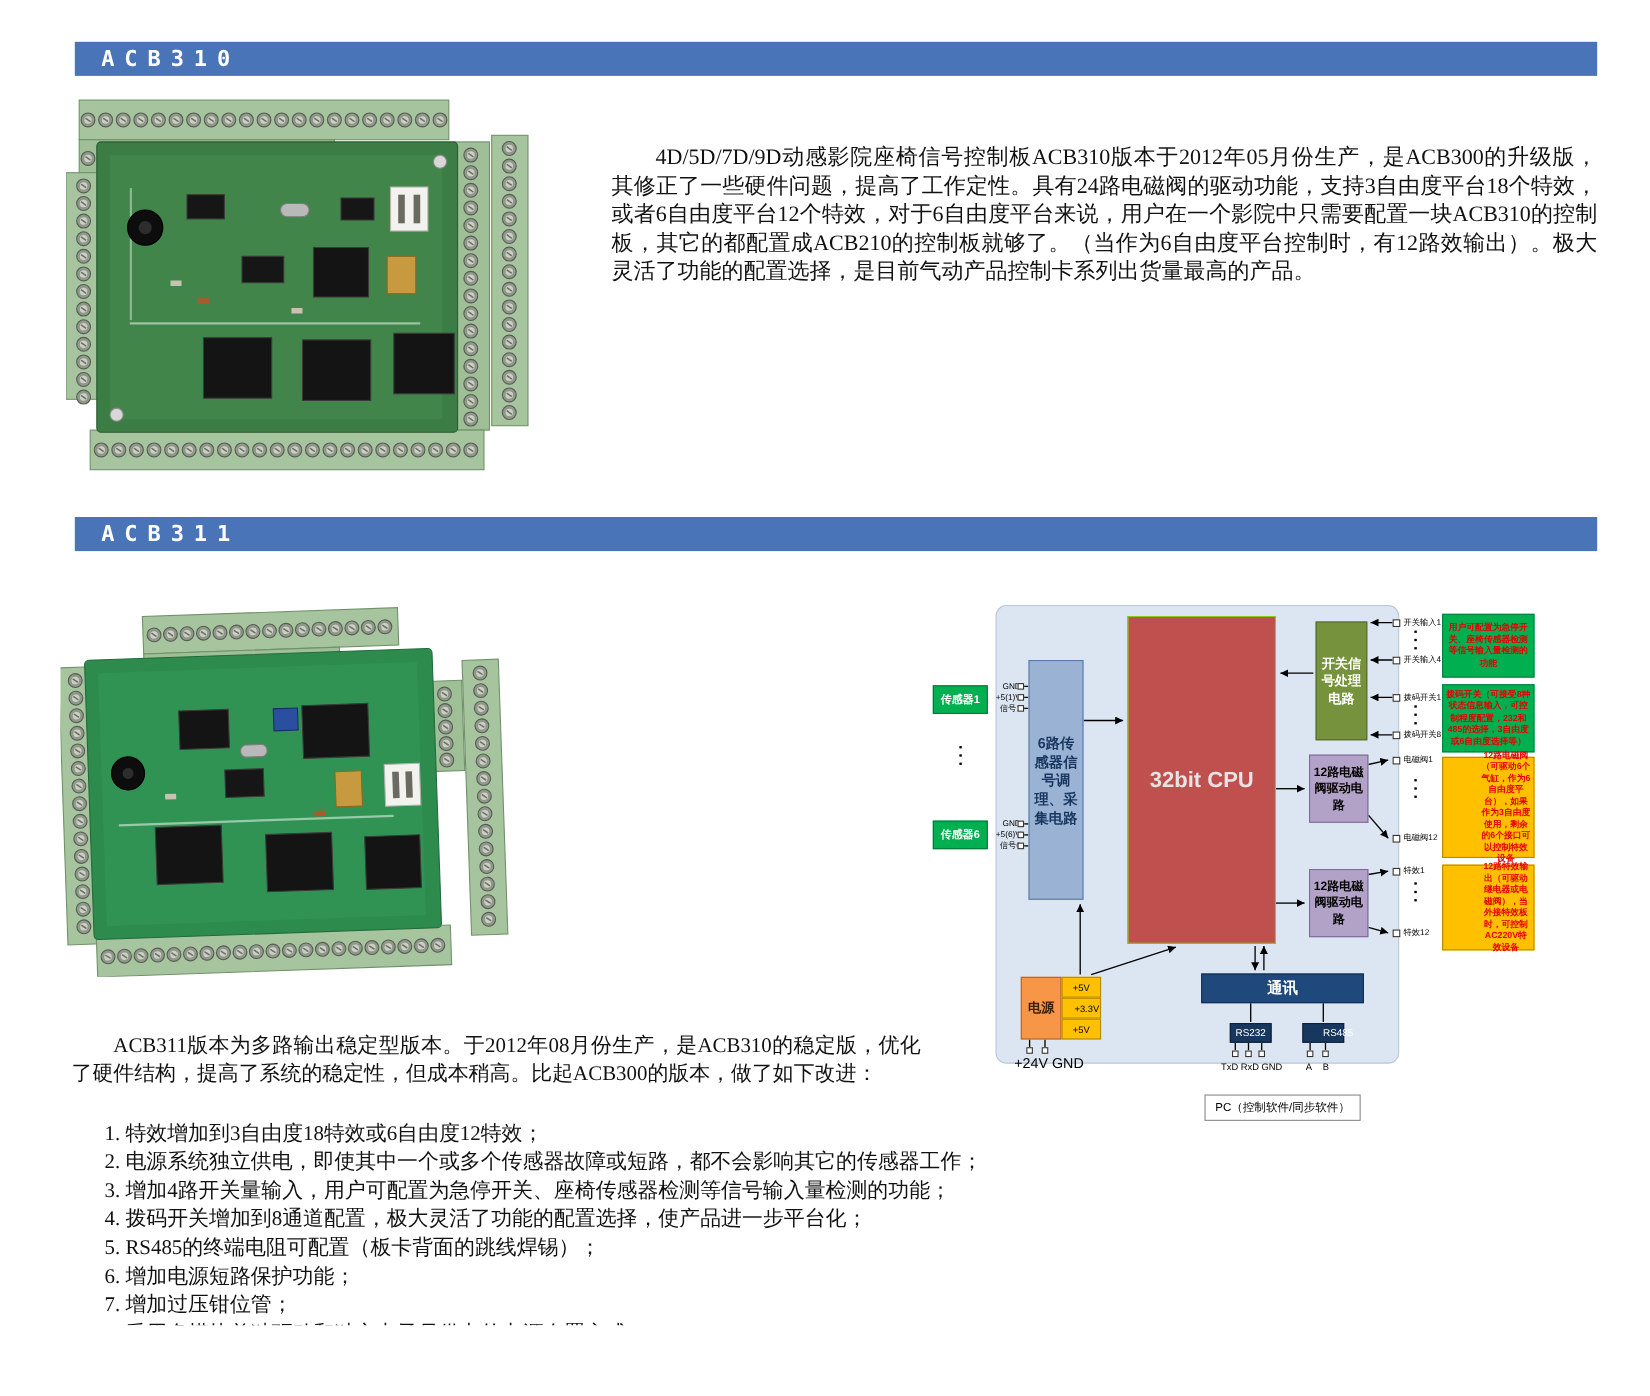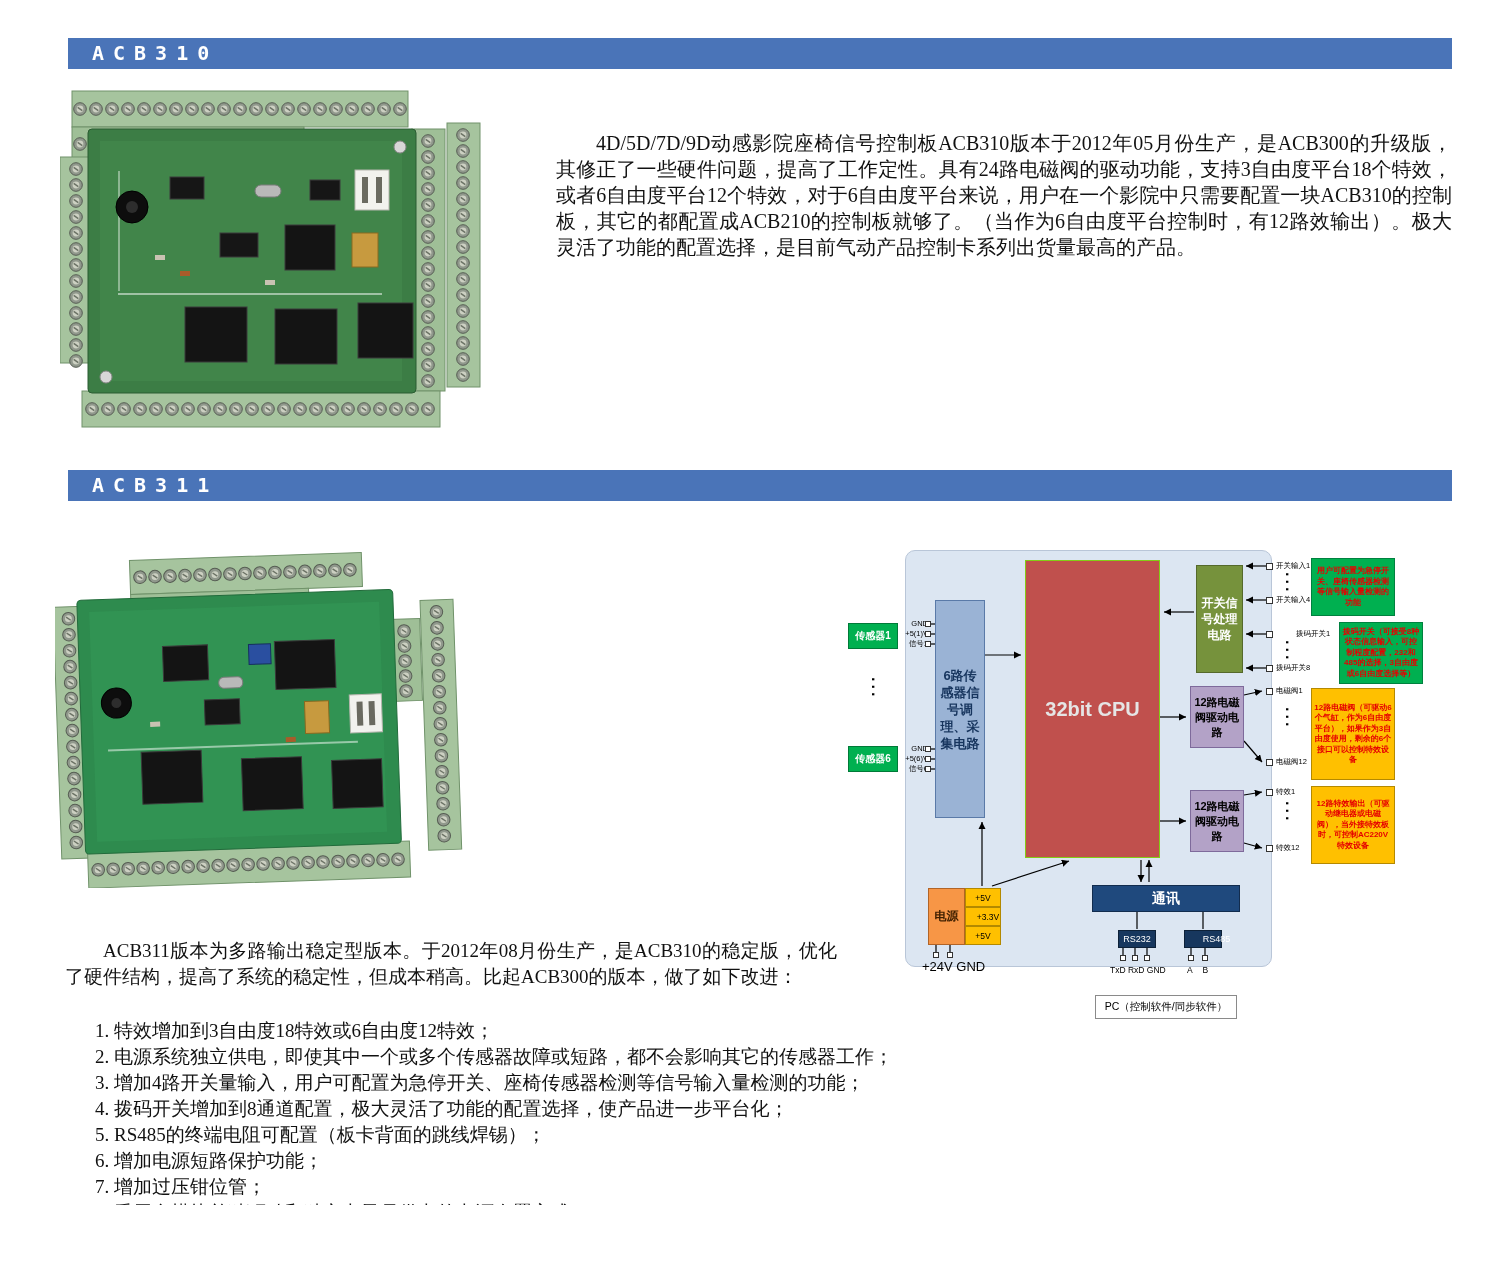--- a/index.html
+++ b/index.html
@@ -18,21 +18,21 @@
   .sq.s6{width:6px;height:6px;}
   .portlbl{position:absolute;font-family:"Liberation Sans",sans-serif;font-size:7.5px;line-height:10px;white-space:nowrap;color:#000;}
   .pins{position:absolute;width:32px;text-align:right;font-family:"Liberation Sans",sans-serif;
         font-size:7.5px;line-height:10px;color:#000;}
   .vdots{position:absolute;writing-mode:vertical-rl;font-family:"DejaVu Sans",sans-serif;
          font-size:12px;font-weight:bold;letter-spacing:3px;color:#000;}
   .ann{position:absolute;left:481px;width:84px;display:flex;align-items:center;justify-content:center;
        text-align:center;font-family:"Liberation Sans",sans-serif;font-size:8px;line-height:10.5px;
        color:#e60000;padding:2px;box-sizing:border-box;font-weight:bold;}
   .ann.green{background:var(--annotation-green,#00b050);border:1px solid #00813f;}
-  .ann.orange{background:var(--annotation-orange,#ffc000);border:1px solid #b58900;}
+  .ann.orange{background:var(--annotation-orange,#ffc000);border:1px solid #b58900;padding-left:34px;}
   .sensor{background:var(--sensor-box,#00b050);border:1px solid #007a38;color:#fff;font-size:10px;font-weight:bold;text-align:center;}
   svg{display:block;}
 </style>
 </head>
 <body>
 
 <div class="page">
 
   <div class="hdr" style="top:38px;">
     <span>ACB310</span>
@@ -423,34 +423,34 @@
     <div class="sq" style="left:436px;top:52px;"></div>
     <div class="sq" style="left:436px;top:86px;"></div>
     <div class="sq" style="left:436px;top:120px;"></div>
     <div class="sq" style="left:436px;top:143px;"></div>
     <div class="sq" style="left:436px;top:214px;"></div>
     <div class="sq" style="left:436px;top:244px;"></div>
     <div class="sq" style="left:436px;top:300px;"></div>
 
     <div class="portlbl" style="left:446px;top:16px;">开关输入1</div>
     <div class="portlbl" style="left:446px;top:50px;">开关输入4</div>
-    <div class="portlbl" style="left:446px;top:84px;margin-left:20px;">拨码开关1</div>
+    <div class="portlbl" style="left:446px;top:84px;">拨码开关1</div>
     <div class="portlbl" style="left:446px;top:118px;">拨码开关8</div>
     <div class="portlbl" style="left:446px;top:141px;">电磁阀1</div>
     <div class="portlbl" style="left:446px;top:212px;">电磁阀12</div>
     <div class="portlbl" style="left:446px;top:242px;">特效1</div>
     <div class="portlbl" style="left:446px;top:298px;">特效12</div>
 
     <div class="vdots" style="left:450px;top:27px;">···</div>
     <div class="vdots" style="left:450px;top:95px;">···</div>
     <div class="vdots" style="left:450px;top:162px;">···</div>
     <div class="vdots" style="left:450px;top:256px;">···</div>
 
     <div class="ann green" style="top:13px;height:58px;">用户可配置为急停开关、座椅传感器检测等信号输入量检测的功能</div>
-    <div class="ann green" style="top:77px;height:62px;margin-left:28px;">拨码开关（可接受8种状态信息输入，可控制程度配置，232和485的选择，3自由度或6自由度选择等）</div>
+    <div class="ann green" style="top:77px;height:62px;">拨码开关（可接受8种状态信息输入，可控制程度配置，232和485的选择，3自由度或6自由度选择等）</div>
     <div class="ann orange" style="top:143px;height:92px;">12路电磁阀（可驱动6个气缸，作为6自由度平台），如果作为3自由度使用，剩余的6个接口可以控制特效设备</div>
     <div class="ann orange" style="top:241px;height:78px;">12路特效输出（可驱动继电器或电磁阀），当外接特效板时，可控制AC220V特效设备</div>
 
     <div class="box" style="left:98px;top:343px;width:37px;height:57px;background:var(--power-box,#f79646);
          border:1px solid #b26427;color:#402000;font-size:12px;font-weight:bold;">电源</div>
     <div class="box" style="left:135px;top:343px;width:36px;height:19px;background:var(--power-rail,#ffc000);
          border:1px solid #b38900;font-size:8.5px;color:#000;">+5V</div>
     <div class="box" style="left:135px;top:362px;width:36px;height:19px;background:var(--power-rail,#ffc000);
          border:1px solid #b38900;font-size:8.5px;color:#000;padding-left:10px;">+3.3V</div>
     <div class="box" style="left:135px;top:381px;width:36px;height:19px;background:var(--power-rail,#ffc000);

